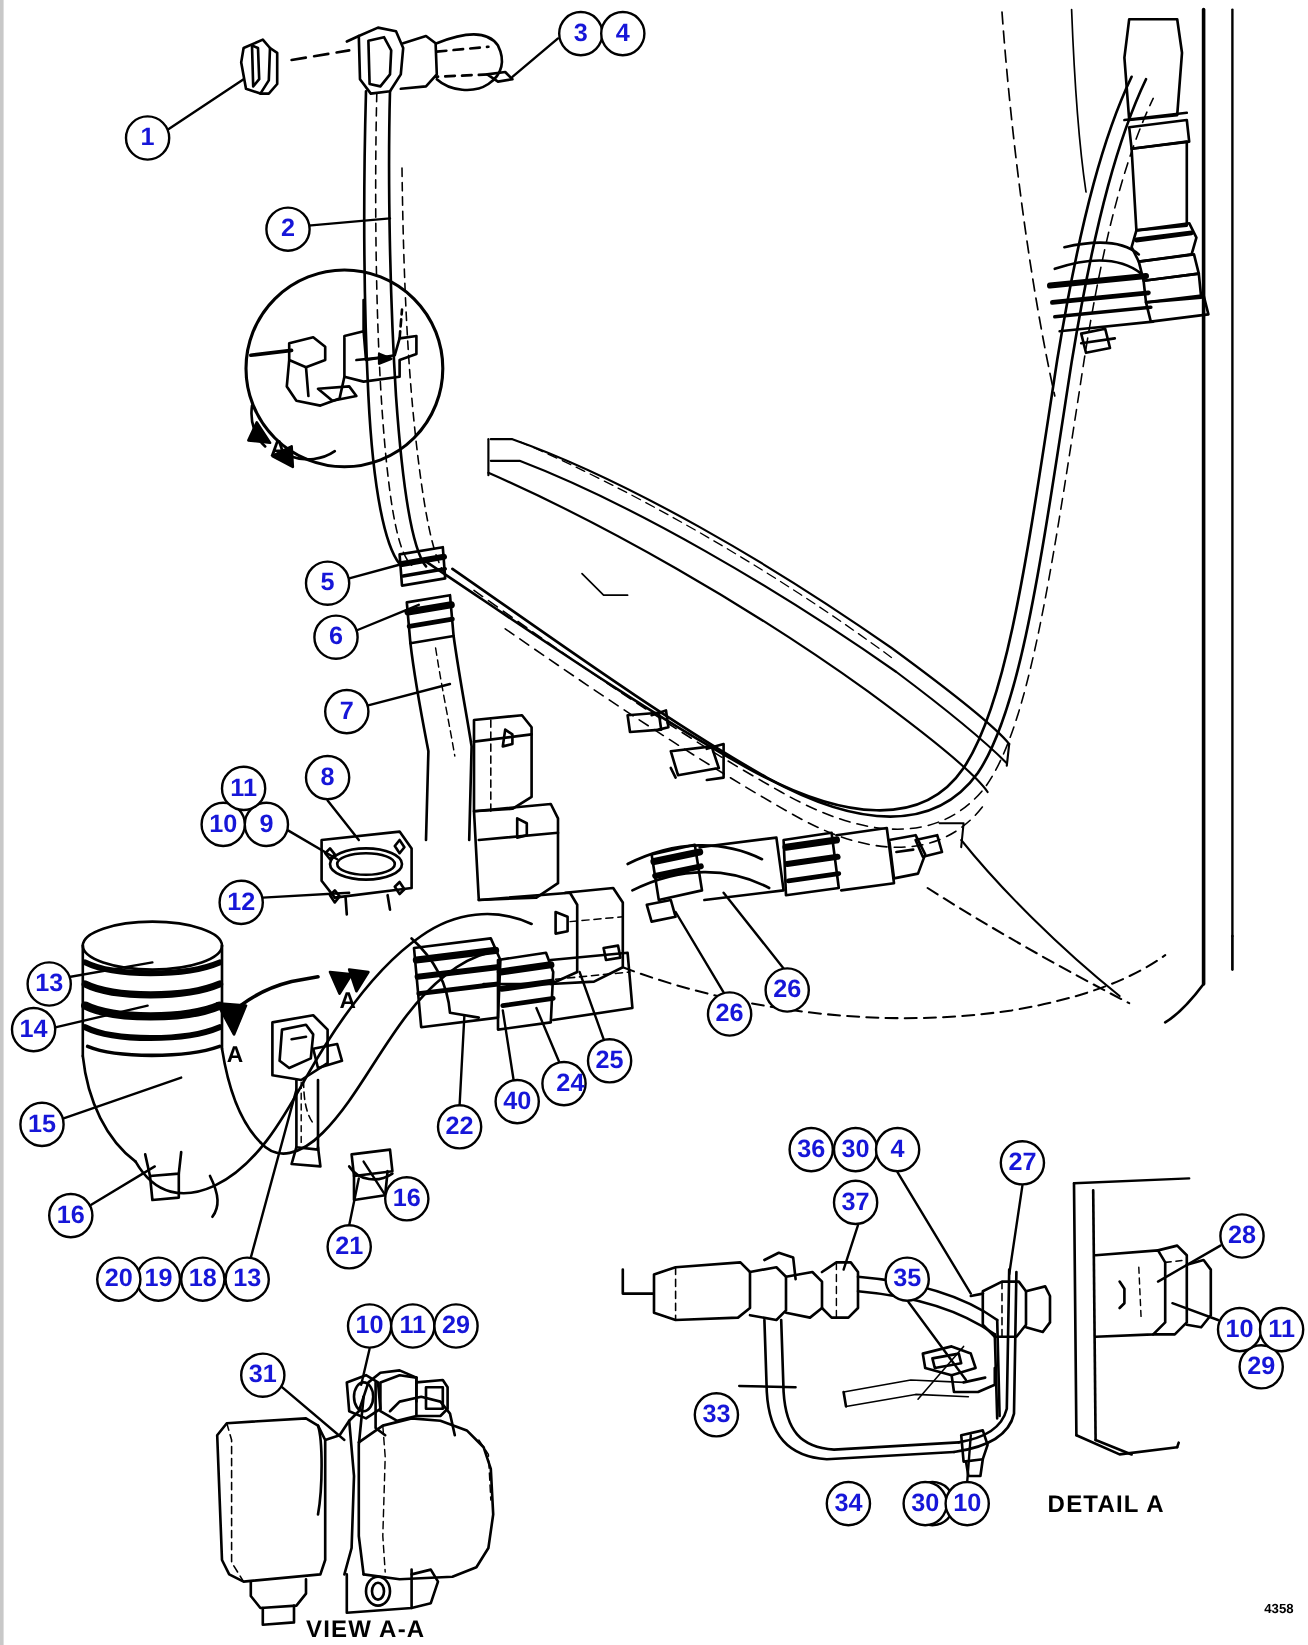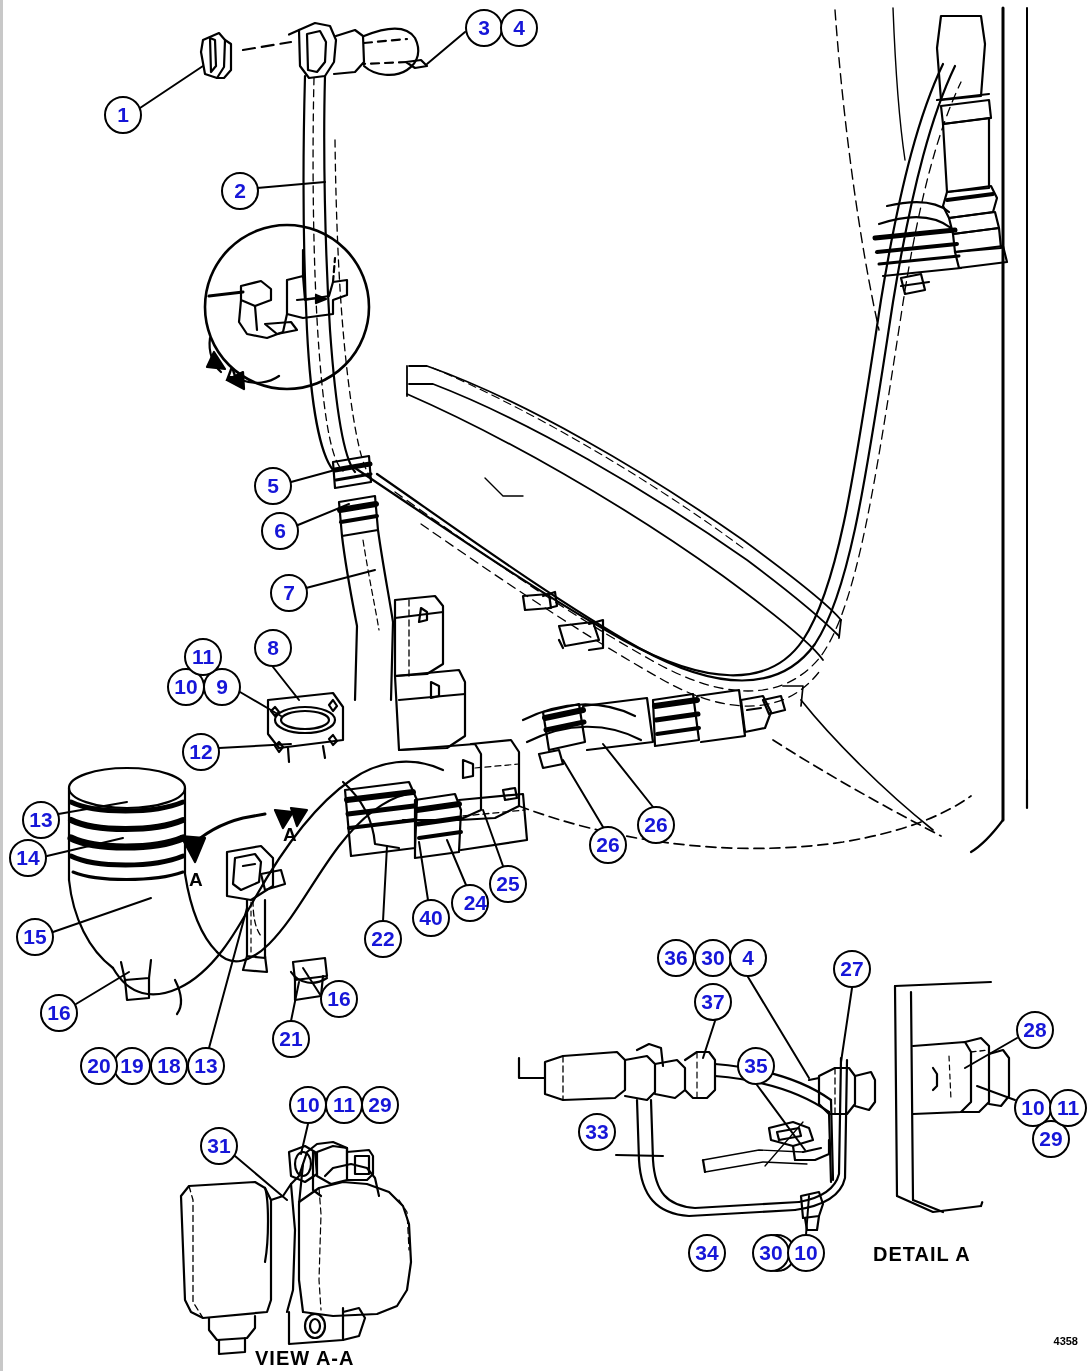--- a/index.html
+++ b/index.html
@@ -443,21 +443,21 @@
       <div class="callout" style="left: 849px; top: 969px;">27</div>
       <div class="callout" style="left: 1032px; top: 1030px;">28</div>
       <div class="callout" style="left: 1048px; top: 1139px;">29</div>
       <div class="callout" style="left: 1030px; top: 1108px;">10</div>
       <div class="callout" style="left: 1065px; top: 1108px;">11</div>
       <div class="callout" style="left: 710px; top: 958px;">30</div>
       <div class="callout" style="left: 673px; top: 958px;">36</div>
       <div class="callout" style="left: 745px; top: 958px;">4</div>
       <div class="callout" style="left: 710px; top: 1002px; text-align: center;">37</div>
       <div class="callout" style="left: 753px; top: 1066px;">35</div>
-      <div class="callout" style="left: 594px; top: 1132px; text-align: center;">33</div>
+      <div class="callout" style="left: 594px; top: 1179px; text-align: center;">33</div>
       <div class="callout" style="left: 704px; top: 1253px;">34</div>
       <div class="callout" style="left: 774px; top: 1253px;">32</div>
       <div class="callout" style="left: 768px; top: 1253px;">30</div>
       <div class="callout" style="left: 803px; top: 1253px;">10</div>
       <div class="callout" style="left: 305px; top: 1105px;">10</div>
       <div class="callout" style="left: 341px; top: 1105px;">11</div>
       <div class="callout" style="left: 377px; top: 1105px;">29</div>
       <div class="callout" style="left: 216px; top: 1146px;">31</div>
     </div>
 

